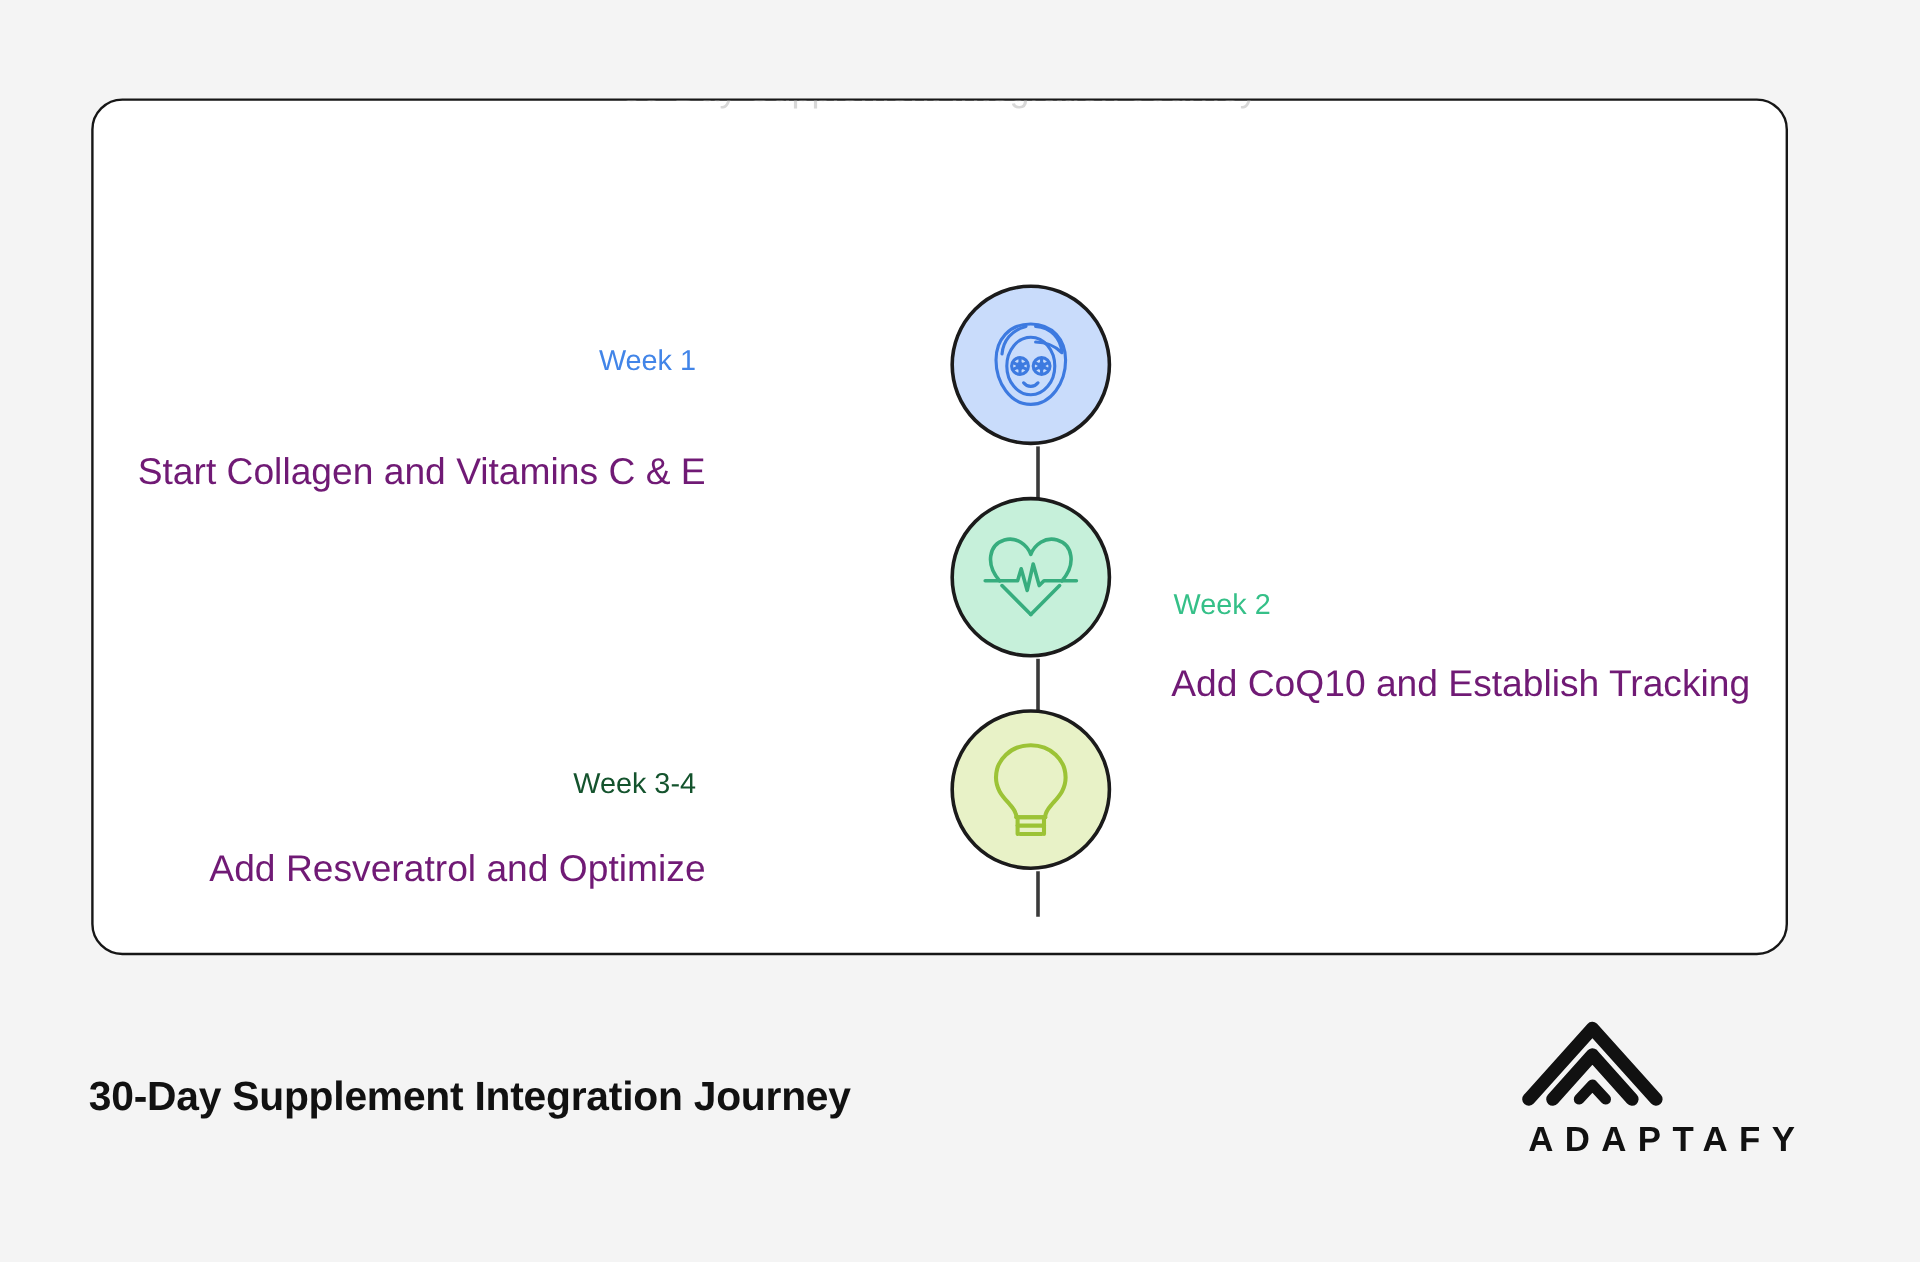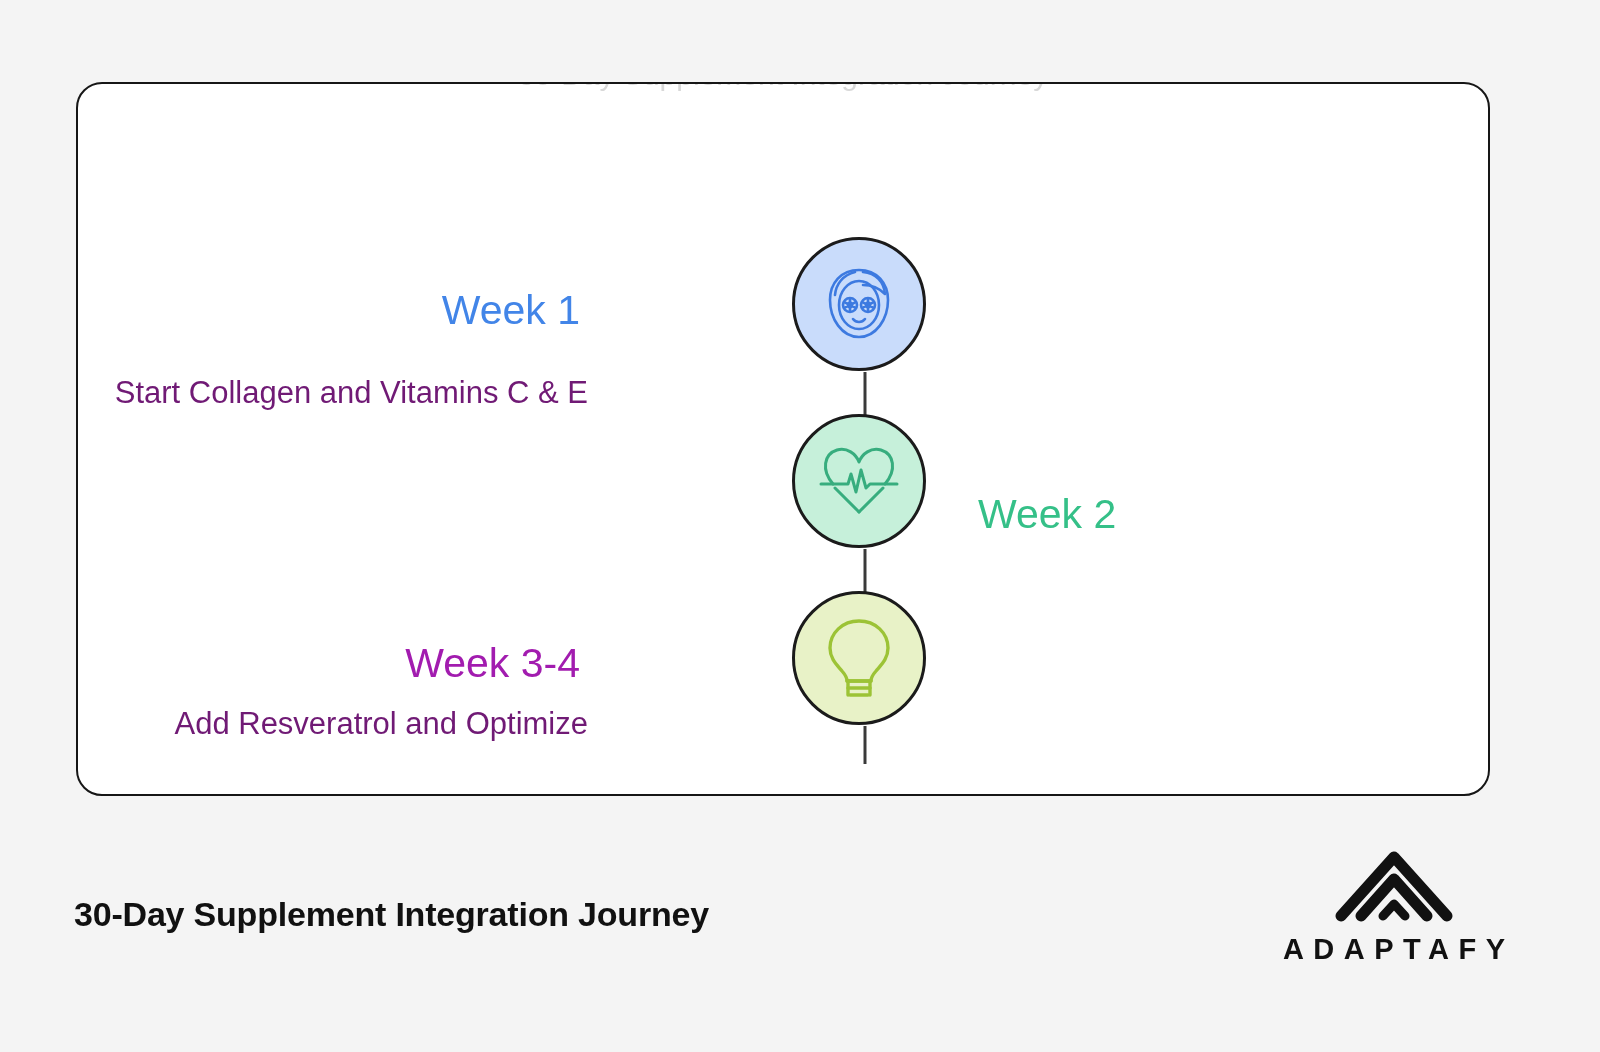--- a/index.html
+++ b/index.html
@@ -67,39 +67,39 @@
   }
   #node-week1 { left: 714px; top: 153px; background: #c9dcfb; }
   #node-week2 { left: 714px; top: 330px; background: #c6f0da; }
   #node-week3 { left: 714px; top: 507px; background: #e8f2c7; }
 
   .node svg { display: block; }
 
   
   .week-label {
     position: absolute;
-    font-size: 41px;
+    font-size: 24px;
     font-weight: 400;
     white-space: nowrap;
   }
   .desc-label {
     position: absolute;
     font-size: 31px;
     font-weight: 400;
     color: #701a75;
     white-space: nowrap;
   }
 
   #label-week1      { right: 908px; top: 203px; color: #4285e8; }
   #desc-week1       { right: 900px; top: 291px; }
 
   #label-week2      { left: 900px; top: 380px; color: #35c088; margin-top: 27px; }
   #desc-week2       { left: 898px; top: 468px; }
 
-  #label-week3      { right: 908px; top: 556px; color: #a21caf; }
+  #label-week3      { right: 908px; top: 556px; color: #14532d; }
   #desc-week3       { right: 900px; top: 622px; }
 
   
   #footer-title {
     position: absolute;
     left: 74px;
     top: 895px;
     font-size: 34px;
     font-weight: bold;
     color: #111111;
@@ -107,21 +107,20 @@
     white-space: nowrap;
   }
 
   #brand-logo {
     position: absolute;
     right: 76px;
     top: 848px;
     width: 260px;
     display: flex;
     flex-direction: column;
-    align-items: center;
   }
   #brand-mark { display: block; }
   #brand-wordmark {
     margin-top: 7px;
     font-size: 29px;
     font-weight: bold;
     letter-spacing: 9.5px;
     color: #111111;
     text-indent: 9.5px;
     white-space: nowrap;
@@ -196,20 +195,21 @@
         <path d="M25 66 L25 80"></path>
         <path d="M47 66 L47 80"></path>
       </svg>
     </span>
   </div>
 
   <div class="week-label" id="label-week1">Week 1</div>
   <div class="desc-label" id="desc-week1">Start Collagen and Vitamins C &amp; E</div>
 
   <div class="week-label" id="label-week2">Week 2</div>
+  <div class="desc-label" id="desc-week2">Add CoQ10 and Establish Tracking</div>
 
   <div class="week-label" id="label-week3">Week 3-4</div>
   <div class="desc-label" id="desc-week3">Add Resveratrol and Optimize</div>
 
 </div>
 
 <div id="footer-title">30-Day Supplement Integration Journey</div>
 
 <div id="brand-logo">
   <span id="brand-mark">

